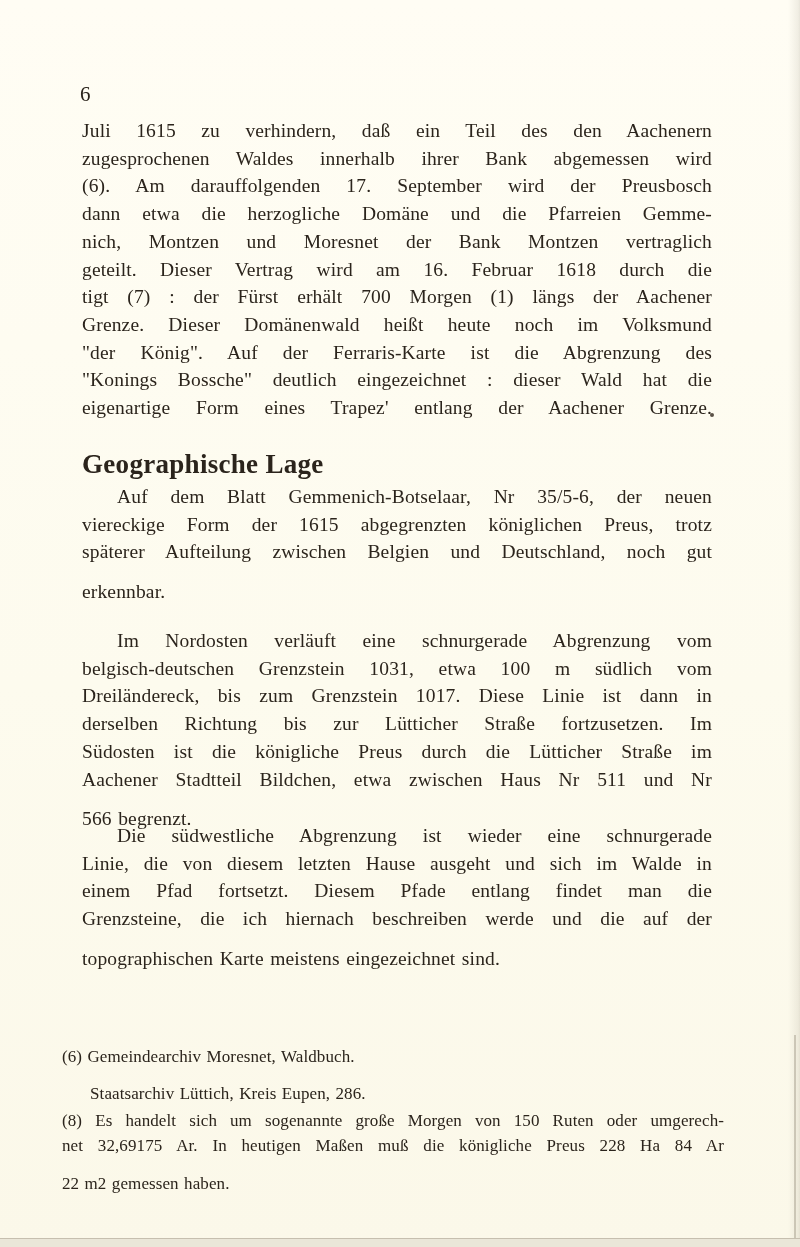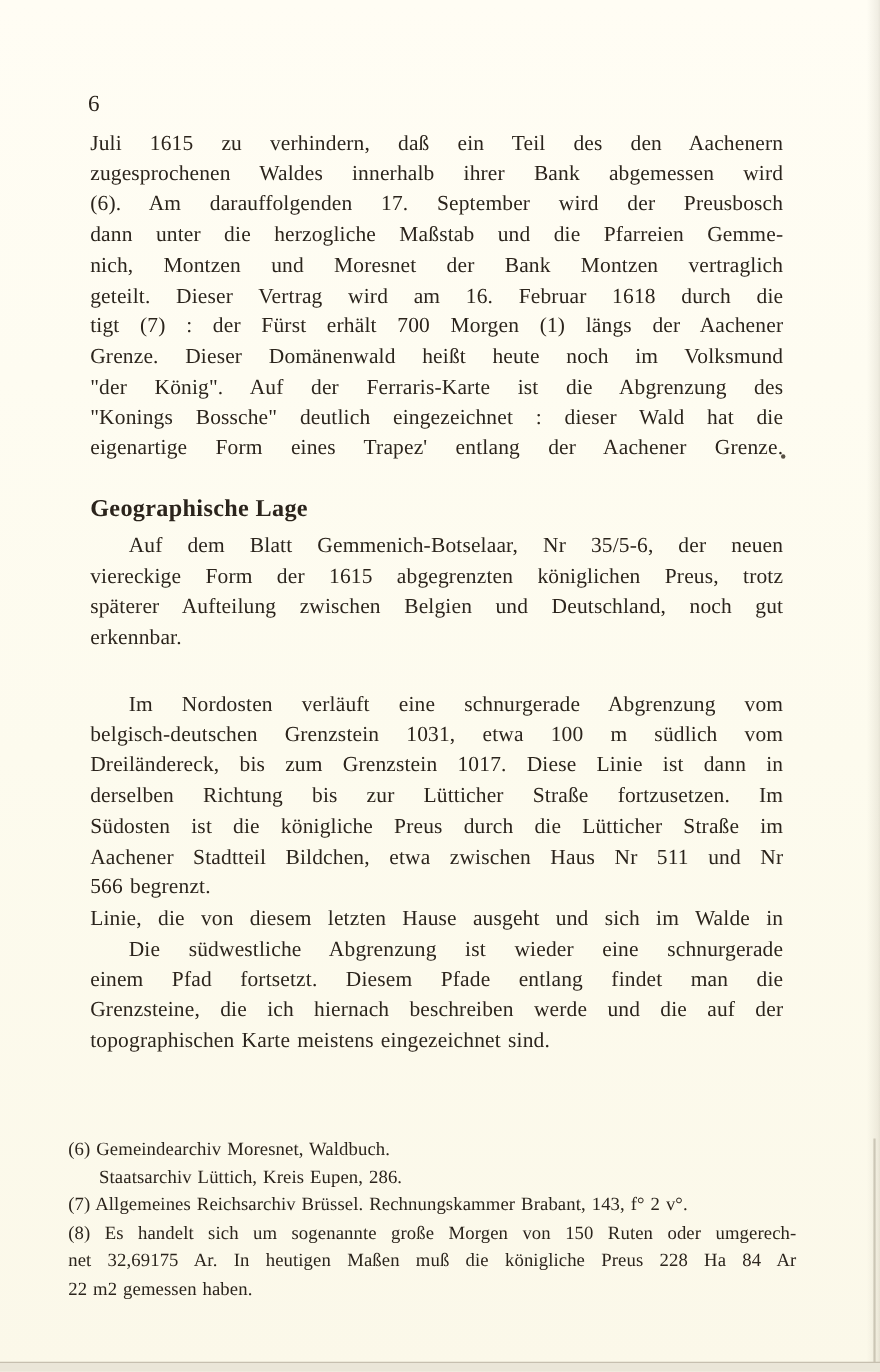--- a/index.html
+++ b/index.html
@@ -10,24 +10,24 @@
     margin: 0;
     background: linear-gradient(180deg, #fffdf4 0%, #fdfbee 55%, #fbf8e9 100%);
     font-family: "Liberation Serif", "DejaVu Serif", serif;
     color: #2b241c;
     overflow: hidden;
   }
   .block { position: absolute; }
   .pagenum { font-size: 21px; line-height: 28px; letter-spacing: 0.5px; }
   .body-text { font-size: 19.5px; line-height: 27.7px; letter-spacing: 0.15px; word-spacing: 1.5px; }
   .fn-text   { font-size: 17px;   line-height: 25.4px; letter-spacing: 0.1px; word-spacing: 1px; }
-  .heading   { font-size: 22px; font-weight: bold; letter-spacing: 0.3px; }
+  .heading   { font-size: 27px; font-weight: bold; letter-spacing: 0.3px; }
   .line { text-align: justify; }
   .line.just   { text-align-last: justify; }
-  .line.nojust { text-align-last: left; }
+  .line.nojust { text-align-last: left; margin-top: 12px; }
   
   .edge-right {
     position: absolute; top: 0; right: 0; width: 12px; height: 100%;
     background: linear-gradient(90deg, rgba(110,100,80,0) 0%, rgba(110,100,80,0.10) 85%, rgba(110,100,80,0.16) 100%);
   }
   .edge-right-line {
     position: absolute; right: 4px; top: 1035px; bottom: 7px; width: 2px;
     background: rgba(125,115,95,0.32);
   }
   .edge-bottom {
@@ -43,21 +43,21 @@
 <body>
 
 <div class="page">
 
   <div class="block pagenum" style="left:80px; top:80px;">6</div>
 
   <div class="block body-text" style="left:82px; top:117px; width:630px;">
       <div class="line just">Juli 1615 zu verhindern, daß ein Teil des den Aachenern</div>
       <div class="line just">zugesprochenen Waldes innerhalb ihrer Bank abgemessen wird</div>
       <div class="line just">(6). Am darauffolgenden 17. September wird der Preusbosch</div>
-      <div class="line just">dann unter die herzogliche Maßstab und die Pfarreien Gemme-</div>
+      <div class="line just">dann etwa die herzogliche Domäne und die Pfarreien Gemme-</div>
       <div class="line just">nich, Montzen und Moresnet der Bank Montzen vertraglich</div>
       <div class="line just">geteilt. Dieser Vertrag wird am 16. Februar 1618 durch die</div>
       <div class="line just">tigt (7) : der Fürst erhält 700 Morgen (1) längs der Aachener</div>
       <div class="line just">Grenze. Dieser Domänenwald heißt heute noch im Volksmund</div>
       <div class="line just">"der König". Auf der Ferraris-Karte ist die Abgrenzung des</div>
       <div class="line just">"Konings Bossche" deutlich eingezeichnet : dieser Wald hat die</div>
       <div class="line just">eigenartige Form eines Trapez' entlang der Aachener Grenze.</div>
     </div>
 
   <div class="block heading" style="left:82px; top:449px;">Geographische Lage</div>
@@ -73,35 +73,32 @@
       <div class="line just" style="text-indent: 35px;">Im Nordosten verläuft eine schnurgerade Abgrenzung vom</div>
       <div class="line just">belgisch-deutschen Grenzstein 1031, etwa 100 m südlich vom</div>
       <div class="line just">Dreiländereck, bis zum Grenzstein 1017. Diese Linie ist dann in</div>
       <div class="line just">derselben Richtung bis zur Lütticher Straße fortzusetzen. Im</div>
       <div class="line just">Südosten ist die königliche Preus durch die Lütticher Straße im</div>
       <div class="line just">Aachener Stadtteil Bildchen, etwa zwischen Haus Nr 511 und Nr</div>
       <div class="line nojust">566 begrenzt.</div>
     </div>
 
   <div class="block body-text" style="left:82px; top:822px; width:630px;">
+      <div class="line just" style="text-indent: 35px;">Die südwestliche Abgrenzung ist wieder eine schnurgerade</div>
       <div class="line just">Linie, die von diesem letzten Hause ausgeht und sich im Walde in</div>
-      <div class="line just" style="text-indent: 35px;">Die südwestliche Abgrenzung ist wieder eine schnurgerade</div>
       <div class="line just">einem Pfad fortsetzt. Diesem Pfade entlang findet man die</div>
       <div class="line just">Grenzsteine, die ich hiernach beschreiben werde und die auf der</div>
       <div class="line nojust">topographischen Karte meistens eingezeichnet sind.</div>
     </div>
 
   <div class="block fn-text" style="left:62px; top:1032px; width:662px;">
       <div class="line nojust">(6) Gemeindearchiv Moresnet, Waldbuch.</div>
       <div class="line nojust" style="margin-left: 28px;">Staatsarchiv Lüttich, Kreis Eupen, 286.</div>
     </div>
 
-  <div class="block fn-text" style="left:62px; top:1082px; width:662px;">
-      <div class="line nojust">(7) Allgemeines Reichsarchiv Brüssel. Rechnungskammer Brabant, 143, f° 2 v°.</div>
-    </div>
 
   <div class="block fn-text" style="left:62px; top:1108px; width:662px;">
       <div class="line just">(8) Es handelt sich um sogenannte große Morgen von 150 Ruten oder umgerech-</div>
       <div class="line just">net 32,69175 Ar. In heutigen Maßen muß die königliche Preus 228 Ha 84 Ar</div>
       <div class="line nojust">22 m2 gemessen haben.</div>
     </div>
 
   <div class="speck" style="left:710px; top:413px;"></div>
   <div class="edge-right"></div>
   <div class="edge-right-line"></div>

